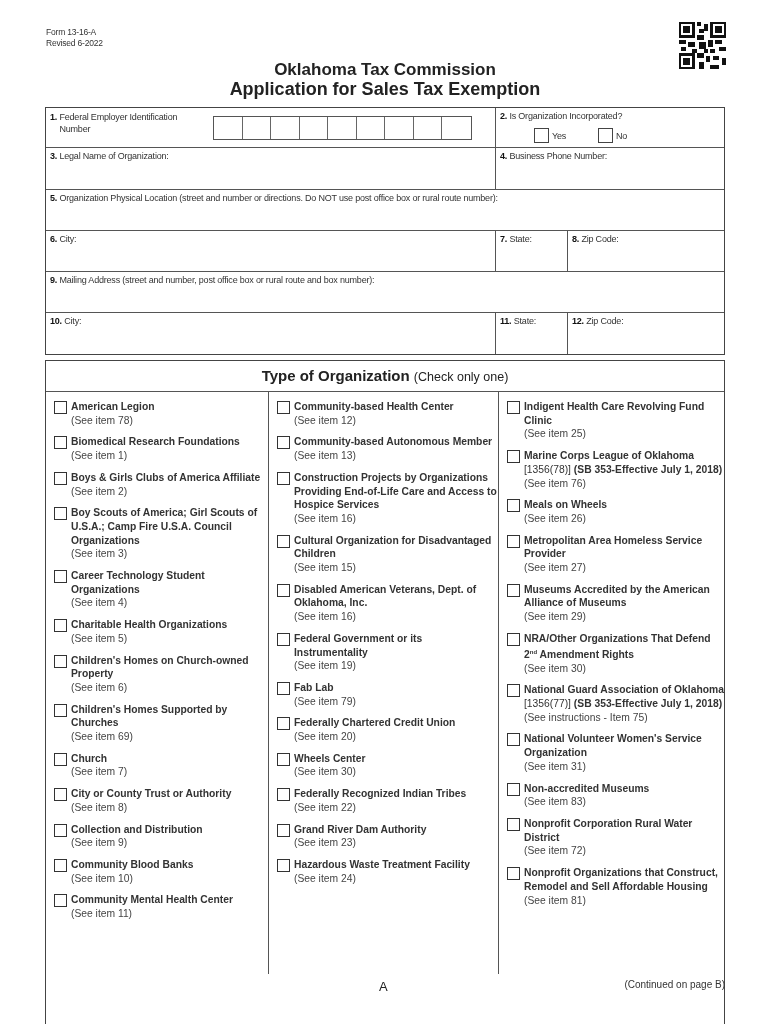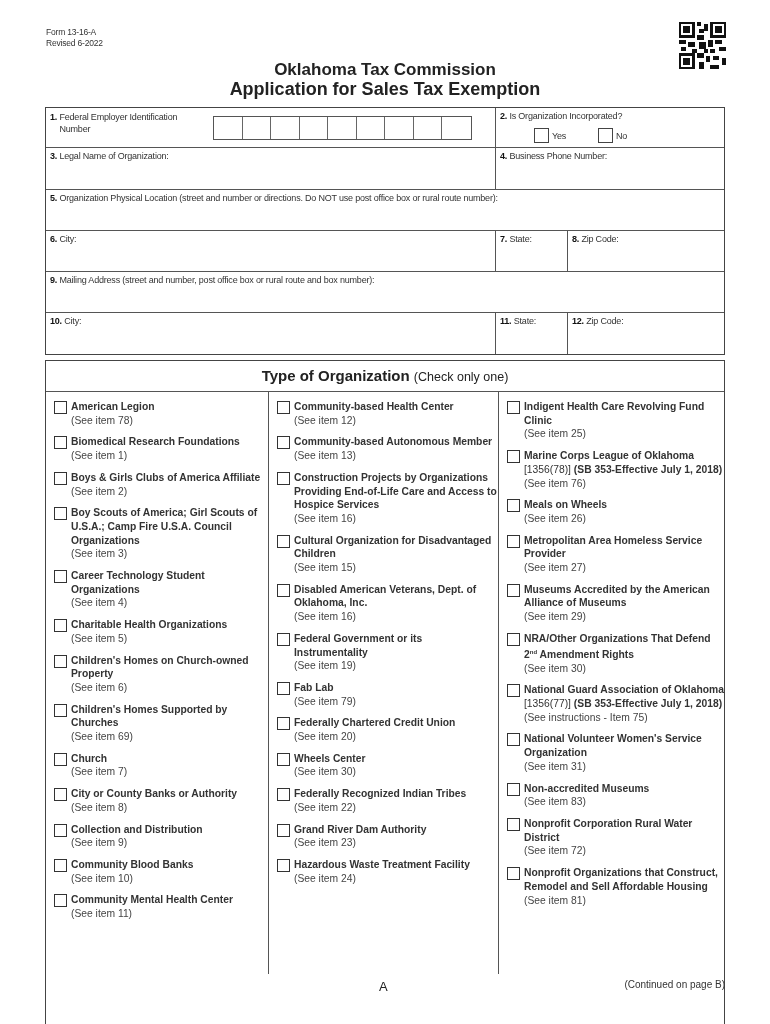--- a/index.html
+++ b/index.html
@@ -212,21 +212,21 @@
         <div class="opt">
           <div class="cb"></div>
           <div class="txt">
             <span class="name"><span>Church</span></span>
             <span class="see">(See item 7)</span>
           </div>
         </div>
         <div class="opt">
           <div class="cb"></div>
           <div class="txt">
-            <span class="name"><span>City or County Banks or Authority</span></span>
+            <span class="name"><span>City or County Trust or Authority</span></span>
             <span class="see">(See item 8)</span>
           </div>
         </div>
         <div class="opt">
           <div class="cb"></div>
           <div class="txt">
             <span class="name"><span>Collection and Distribution</span></span>
             <span class="see">(See item 9)</span>
           </div>
         </div>

